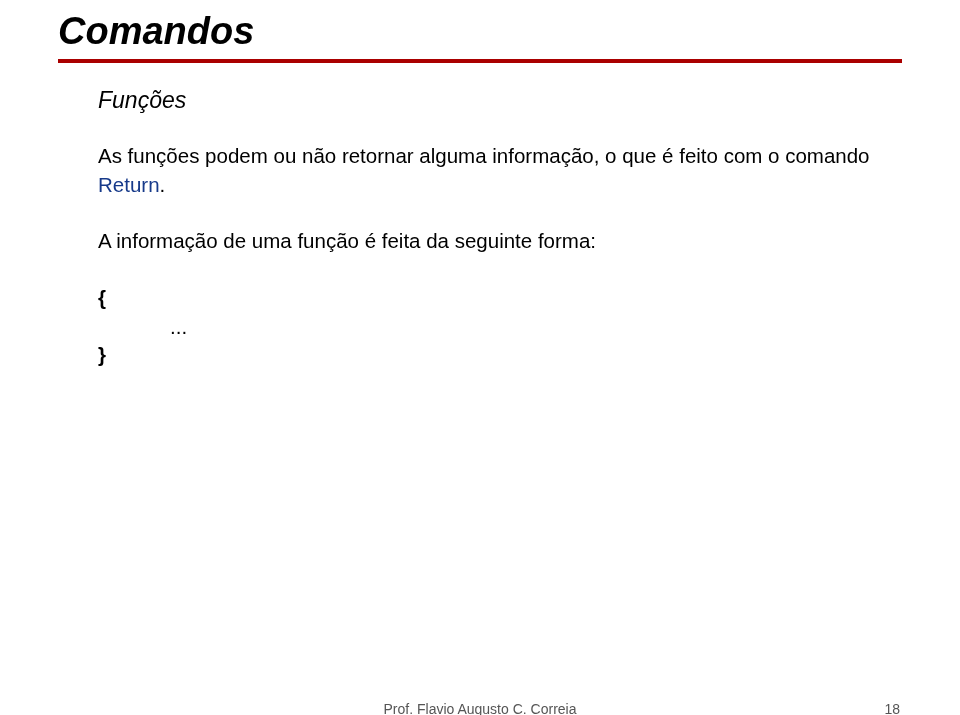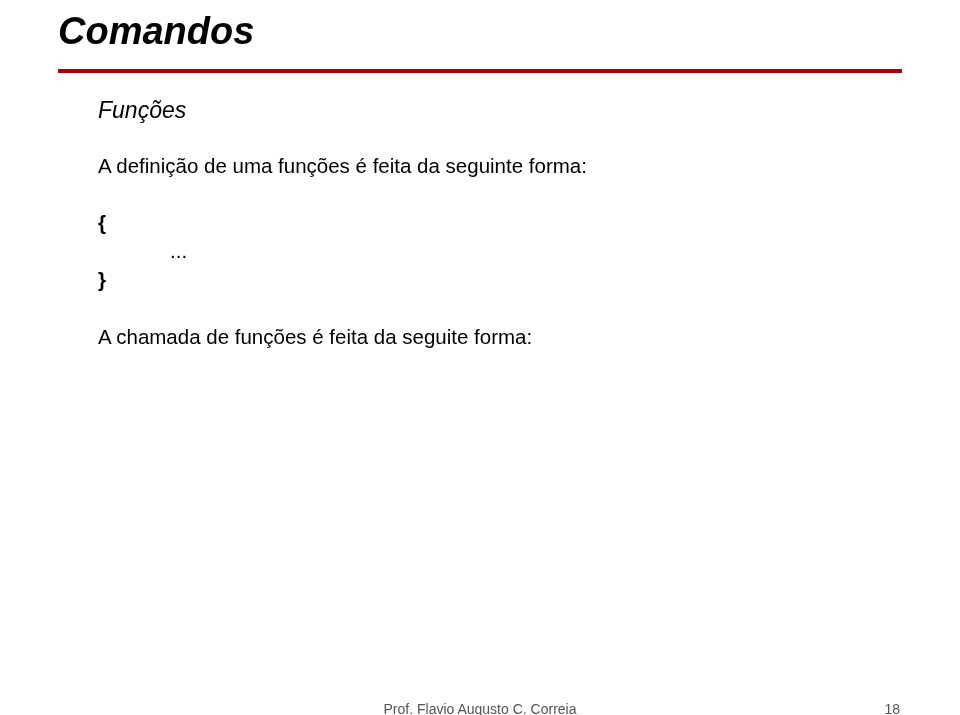--- a/index.html
+++ b/index.html
@@ -15,21 +15,21 @@
     width: 100%;
     height: 100%;
     padding: 10px 58px 0 58px;
     position: relative;
   }
   .title {
     font-style: italic;
     font-weight: bold;
     font-size: 38px;
     color: #000000;
-    margin-bottom: 16px;
+    margin-bottom: 6px;
     font-family: Verdana, Geneva, sans-serif;
   }
   .divider {
     height: 4px;
     background: #aa0000;
     width: 100%;
     margin-bottom: 24px;
   }
   .subtitle {
     font-style: italic;
@@ -78,30 +78,32 @@
 </style>
 </head>
 <body>
 
 <div class="slide">
   <div class="title">Comandos</div>
   <div class="divider"></div>
   <div class="subtitle">Funções</div>
 
   <div class="body-text">
+    <div class="para">
+      <span>As funções podem ou não retornar alguma informação, o que é feito com o comando </span><span class="blue">Return</span><span>.</span>
+    </div>
 
-    <div class="para">A definição de uma funções é feita da seguinte forma:</div>
+    <div class="para">A informação de uma função é feita da seguinte forma:</div>
 
     <div class="code-block">
       <div class="bold">{</div>
       <div class="code-line-indent">...</div>
       <div class="bold">}</div>
     </div>
 
-    <div class="para" style="margin-top: 28px; margin-bottom: 4px;">A chamada de funções é feita da seguite forma:</div>
 
   </div>
 
   <div class="footer">
     <span class="footer-center">Prof. Flavio Augusto C. Correia</span>
     <span class="footer-right">18</span>
   </div>
 </div>
 
 </body></html>

